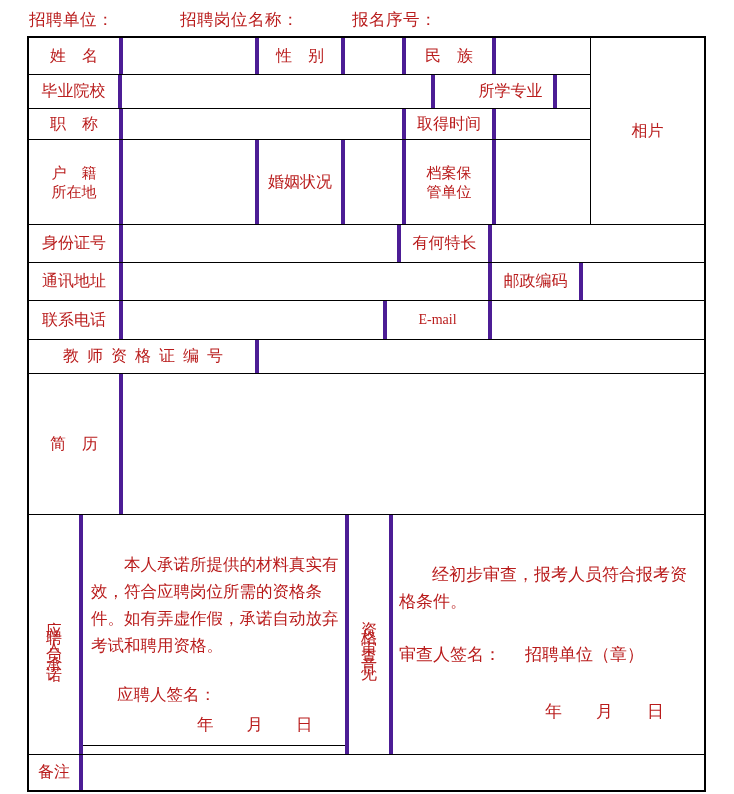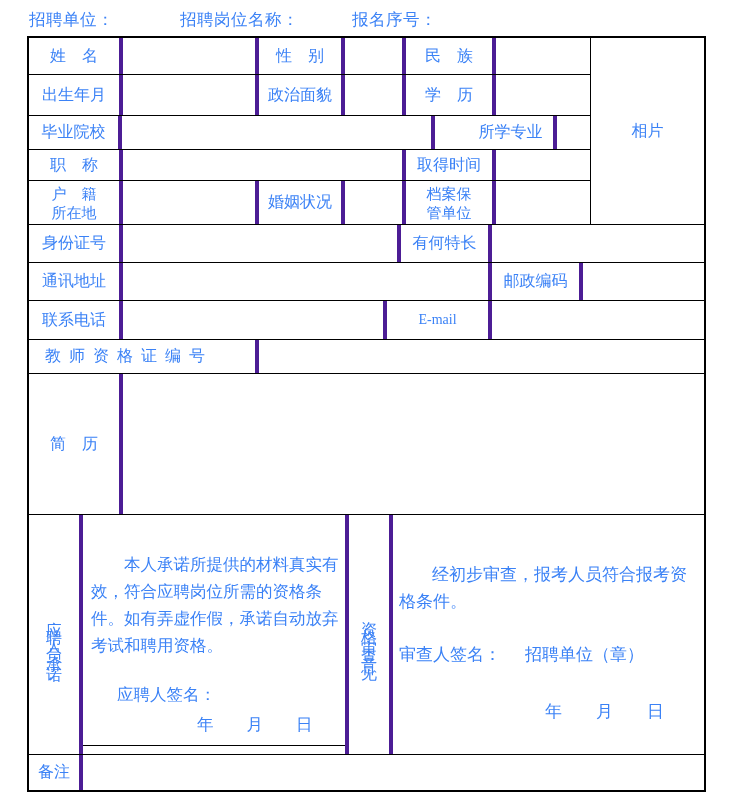--- a/index.html
+++ b/index.html
@@ -2,21 +2,21 @@
 <html><head>
 <meta charset="utf-8">
 <style>
   * { margin: 0; padding: 0; box-sizing: border-box; }
   html, body { background: #fff; }
   .page {
     position: relative;
     width: 734px;
     height: 794px;
     background: #ffffff;
-    color: #3b82f6;
+    color: #b91c1c;
     font-family: "Liberation Sans", "DejaVu Sans", sans-serif;
     overflow: hidden;
   }
   .hdr-item { position: absolute; top: 9px; font-size: 16.5px; letter-spacing: 0.5px; white-space: nowrap; }
   .hdr-unit { left: 29px; }
   .hdr-pos  { left: 180px; }
   .hdr-ser  { left: 352px; }
 
   .tbl {
     position: absolute;
@@ -44,21 +44,21 @@
   .r6 { height: 38px; } .r7 { height: 38px; } .r8 { height: 39px; } .r9 { height: 34px; }
   .r10 { height: 141px; } .r11 { height: 240px; }
   .r12 { flex: 1; }
 
   .w94 { width: 94px; } .w136 { width: 136px; } .w86 { width: 86px; } .w61 { width: 61px; }
   .w90 { width: 90px; } .w283 { width: 283px; } .w278 { width: 278px; } .w91 { width: 91px; }
   .w369 { width: 369px; } .w264 { width: 264px; } .w105 { width: 105px; } .w230 { width: 230px; }
   .w54 { width: 54px; } .w266 { width: 266px; } .w44 { width: 44px; }
 
   .serif { font-family: "Liberation Serif", "DejaVu Serif", serif; font-size: 14px; }
-  .cert-lbl { justify-content: flex-start; padding-left: 16px; letter-spacing: 8px; font-size: 16px; white-space: nowrap; }
+  .cert-lbl { justify-content: flex-start; padding-left: 34px; letter-spacing: 8px; font-size: 16px; white-space: nowrap; }
 
   .vlabel {
     writing-mode: vertical-lr;
     text-orientation: upright;
     letter-spacing: 9px;
     font-size: 16px;
     line-height: 1;
   }
 
   .promise-cell { flex-direction: column; align-items: stretch; justify-content: flex-start; }
@@ -91,28 +91,20 @@
   <div class="tbl">
 
     <div class="top5">
       <div class="top5-left">
         <div class="row r1">
           <div class="c w94 lbl">姓　名</div>
           <div class="c w136"></div>
           <div class="c w86 lbl">性　别</div>
           <div class="c w61"></div>
           <div class="c w90 lbl">民　族</div>
-          <div class="c fx"></div>
-        </div>
-        <div class="row r2">
-          <div class="c w94 lbl">出生年月</div>
-          <div class="c w136"></div>
-          <div class="c w86 lbl">政治面貌</div>
-          <div class="c w61"></div>
-          <div class="c w90 lbl">学　历</div>
           <div class="c fx"></div>
         </div>
         <div class="row r3">
           <div class="c w94 lbl">毕业院校</div>
           <div class="c w283"></div>
           <div class="c w90 lbl">所学专业</div>
           <div class="c fx"></div>
         </div>
         <div class="row r4">
           <div class="c w94 lbl">职　称</div>

